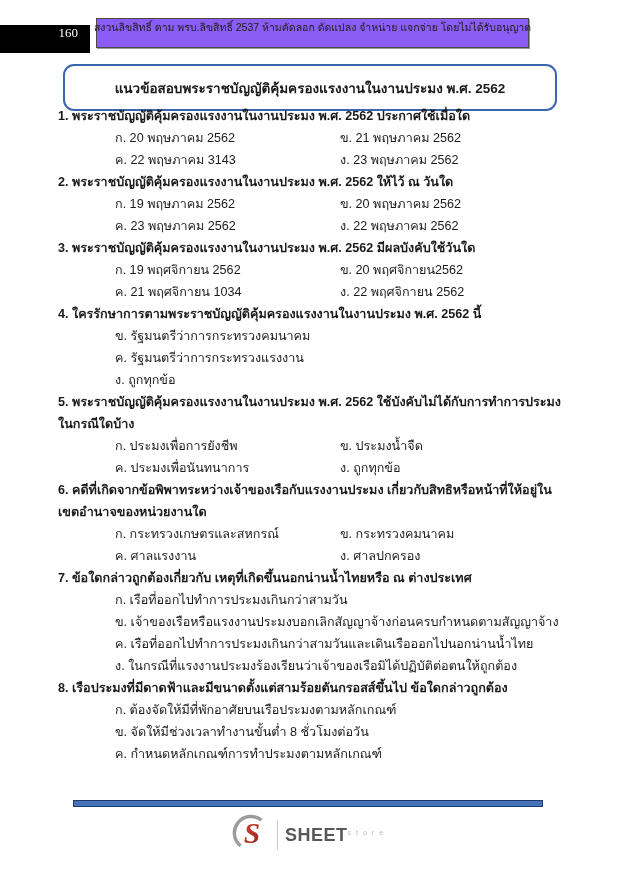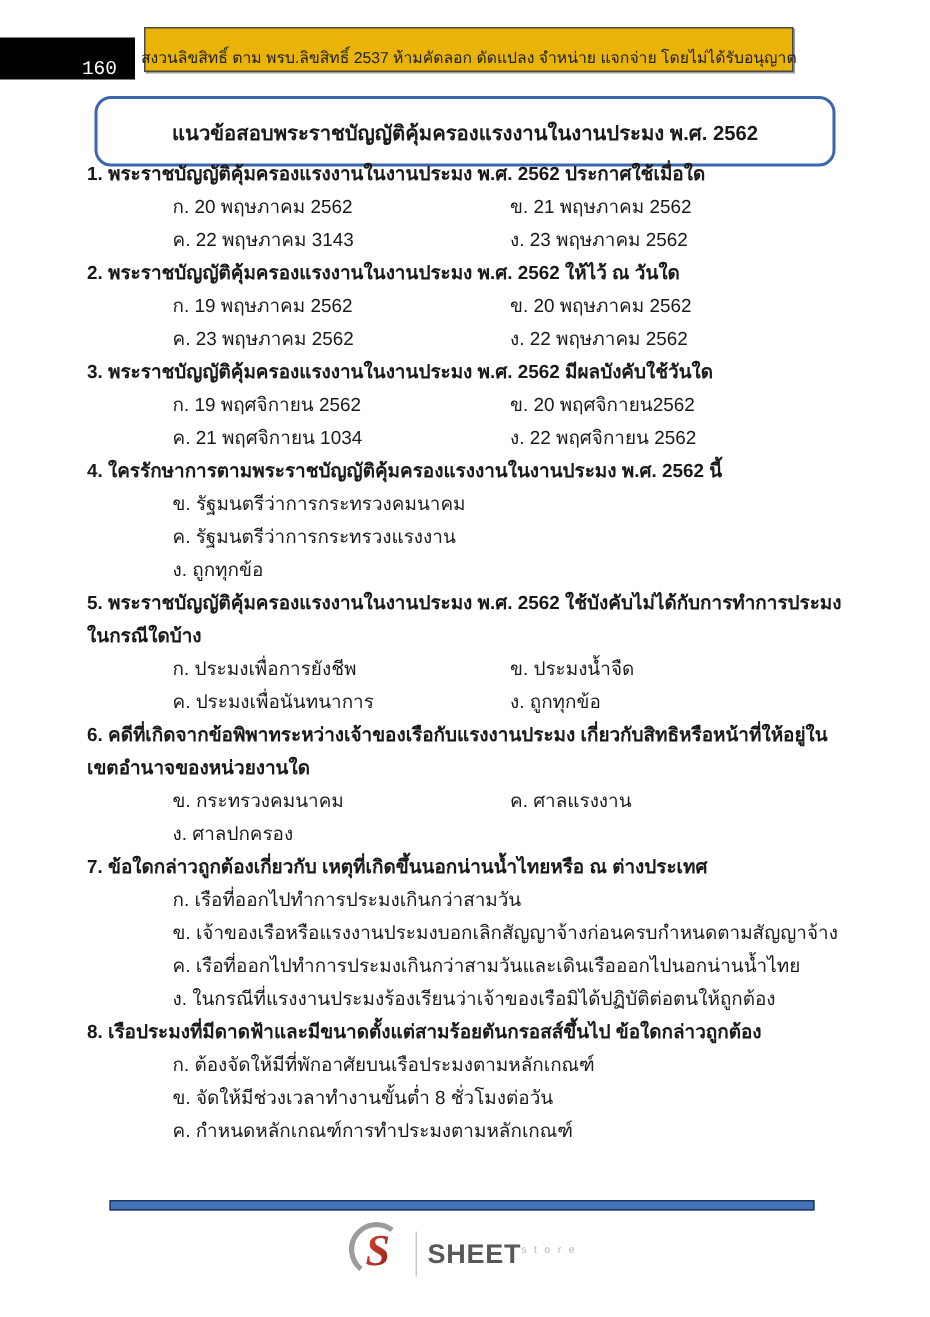--- a/index.html
+++ b/index.html
@@ -4,28 +4,28 @@
 <style>
   * { margin:0; padding:0; box-sizing:border-box; }
   body { background:#e8e8e8; font-family:"Liberation Sans", sans-serif; }
   .page {
     position:relative; width:620px; height:878px; margin:0 auto;
     background:#ffffff; overflow:hidden; color:#1a1a1a;
   }
   
   .pageno-box {
     position:absolute; left:0; top:25px; width:90px; height:28px;
-    background:#000; color:#fff; display:flex; align-items:flex-end; justify-content:flex-end;
-    padding-right:12px; font-family:Liberation Mono, monospace; font-size:13px;padding-left:48px;
+    background:#000; color:#fff; display:flex; align-items:flex-start; justify-content:flex-end;
+    padding-right:12px; font-family:Liberation Serif, serif; font-size:13px;padding-left:48px;
   }
   .copyright-box {
     position:absolute; left:96px; top:18px; width:433px; height:30px;
     border:1px solid #4a4a4a; box-shadow:1px 1px 0 #999;
-    display:flex; align-items:flex-end; justify-content:center;
-    font-size:10.5px; color:#222; background:#eab308; padding:0 8px; white-space:nowrap;
+    display:flex; align-items:flex-start; justify-content:center;
+    font-size:10.5px; color:#222; background:#8b5cf6; padding:0 8px; white-space:nowrap;
   }
   
   .title-box {
     position:absolute; left:63px; top:64px; width:494px; height:47px;
     border:2.5px solid #3b66ad; border-radius:11px;
     display:flex; align-items:center; justify-content:center;
     font-weight:bold; font-size:13.5px; text-align:center; padding:0 24px;
   }
   
   .questions {
@@ -116,20 +116,21 @@
         <div class="choices two-col">
           <div class="choice">ก. ประมงเพื่อการยังชีพ</div>
           <div class="choice">ข. ประมงน้ำจืด</div>
           <div class="choice">ค. ประมงเพื่อนันทนาการ</div>
           <div class="choice">ง. ถูกทุกข้อ</div>
         </div>
       </div>
       <div class="question">
         <div class="q-head">6. คดีที่เกิดจากข้อพิพาทระหว่างเจ้าของเรือกับแรงงานประมง เกี่ยวกับสิทธิหรือหน้าที่ให้อยู่ในเขตอำนาจของหน่วยงานใด</div>
         <div class="choices two-col">
+          <div class="choice">ก. กระทรวงเกษตรและสหกรณ์</div>
           <div class="choice">ข. กระทรวงคมนาคม</div>
           <div class="choice">ค. ศาลแรงงาน</div>
           <div class="choice">ง. ศาลปกครอง</div>
         </div>
       </div>
       <div class="question">
         <div class="q-head">7. ข้อใดกล่าวถูกต้องเกี่ยวกับ เหตุที่เกิดขึ้นนอกน่านน้ำไทยหรือ ณ ต่างประเทศ</div>
         <div class="choices one-col">
           <div class="choice">ก. เรือที่ออกไปทำการประมงเกินกว่าสามวัน</div>
           <div class="choice">ข. เจ้าของเรือหรือแรงงานประมงบอกเลิกสัญญาจ้างก่อนครบกำหนดตามสัญญาจ้าง</div>

